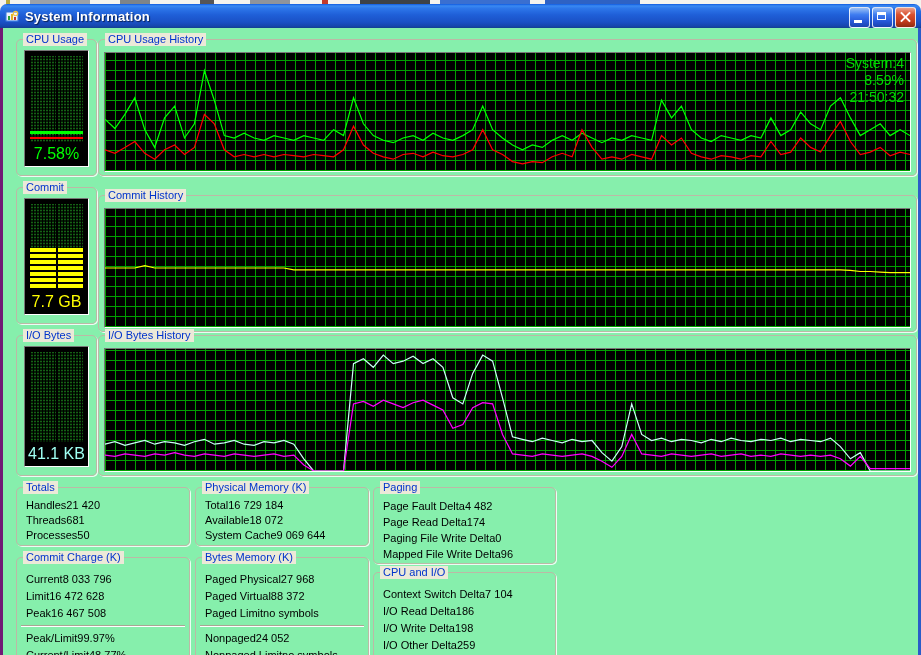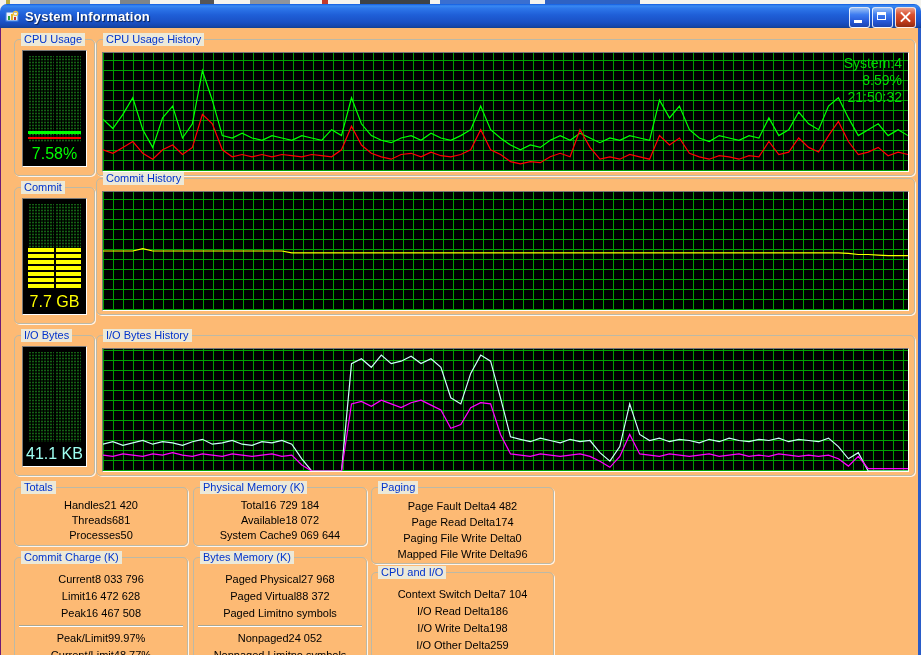--- a/index.html
+++ b/index.html
@@ -23,22 +23,22 @@
   .cap-btn{width:21px;height:21px;border-radius:3px;border:1px solid rgba(255,255,255,.85);
            position:relative;box-sizing:border-box;cursor:default;}
   .btn-blue{background:linear-gradient(180deg,#9cc1f5,#3e7cf0 35%,#2658d8 70%,#1b43ae);}
   .btn-red{background:linear-gradient(180deg,#eca08b,#d9502f 35%,#c33c1b 70%,#902a10);}
   .min-glyph{position:absolute;left:4px;bottom:4px;width:8px;height:3px;background:#fff;}
   .max-glyph{position:absolute;left:4px;top:4px;width:9px;height:8px;border:1px solid #fff;border-top-width:3px;box-sizing:border-box;}
   .close-glyph b{position:absolute;left:3px;top:8px;width:13px;height:2px;background:#fff;}
   .close-glyph b:first-child{transform:rotate(45deg);}
   .close-glyph b:last-child{transform:rotate(-45deg);}
 
-  #client{position:absolute;left:0;top:24px;right:0;bottom:0;background:#fdba74;
-          border-left:1px solid #701a75;border-right:3px solid #2a5cc8;box-sizing:border-box;}
+  #client{position:absolute;left:0;top:24px;right:0;bottom:0;background:#86efac;
+          border-left:3px solid #701a75;border-right:3px solid #2a5cc8;box-sizing:border-box;}
 
   
   .groupbox{position:absolute;border:1px solid #bcb9a6;border-radius:5px;
             box-shadow:1px 1px 0 rgba(255,255,255,.85);}
   .gcaption{position:absolute;top:-7px;left:6px;background:#ece9d8;padding:0 3px;
             color:#0033cc;font-size:11px;line-height:13px;white-space:nowrap;}
 
   
   .gauge{position:absolute;left:7px;right:7px;top:10px;bottom:8px;background:#000;
          border:1px solid;border-color:#777 #fff #fff #777;}
@@ -57,21 +57,21 @@
          background-image:repeating-linear-gradient(180deg,#ffff00 0 4px,#000 4px 6px);}
 
   
   .graph{position:absolute;left:5px;right:5px;top:12px;bottom:3px;background:#000;
          border:1px solid;border-color:#777 #fff #fff #777;}
   .graph svg{position:absolute;left:0;top:0;width:100%;height:100%;display:block;}
   .overlay{position:absolute;right:6px;top:2px;text-align:right;color:#00d800;
            font-size:14px;line-height:17px;}
 
   
-  .prow{display:flex;justify-content:center;padding:0 9px 0 9px;}
+  .prow{display:flex;justify-content:flex-start;padding:0 9px 0 9px;}
   .plabel{white-space:nowrap;}
   .pvalue{white-space:nowrap;text-align:right;}
   .rows-15 .prow{line-height:15px;}
   .rows-16 .prow{line-height:16px;}
   .rows-17 .prow{line-height:17px;}
   .panel-body{padding-top:10px;}
   .panel-body2{padding-top:13px;}
   .pdivider{border-top:1px solid #a9a793;border-bottom:1px solid #fff;margin:3px 4px;}
 </style>
 </head>
@@ -253,21 +253,21 @@
               <polyline points="0.0,96.8 9.9,100.3 19.9,94.4 29.8,88.5 39.8,100.3 49.7,106.2 59.6,96.8 69.6,92.0 79.5,101.5 89.4,94.4 99.4,61.4 109.3,70.8 119.3,96.8 129.2,103.8 139.1,101.5 149.1,103.8 159.0,101.5 169.0,103.8 178.9,101.5 188.8,102.7 198.8,103.8 208.7,101.5 218.6,102.7 228.6,103.8 238.5,96.8 248.5,73.2 258.4,92.0 268.3,100.3 278.3,103.8 288.2,106.2 298.1,101.5 308.1,100.3 318.0,103.8 328.0,99.1 337.9,102.7 347.8,103.8 357.8,101.5 367.7,96.8 377.7,76.7 387.6,96.8 397.5,101.5 407.5,108.6 417.4,110.9 427.3,108.6 437.3,109.7 447.2,103.8 457.2,100.3 467.1,103.8 477.0,76.7 487.0,94.4 496.9,106.2 506.9,103.8 516.8,106.2 526.7,101.5 536.7,103.8 546.6,106.2 556.5,82.6 566.5,92.0 576.4,85.0 586.4,100.3 596.3,103.8 606.2,106.2 616.2,102.7 626.1,103.8 636.0,106.2 646.0,102.7 655.9,103.8 665.9,88.5 675.8,101.5 685.7,99.1 695.7,85.0 705.6,94.4 715.6,99.1 725.5,82.6 735.4,68.4 745.4,88.5 755.3,101.5 765.2,99.1 775.2,94.4 785.1,102.7 795.1,99.1 805.0,101.5" fill="none" stroke="#ff0000" stroke-width="1.2"></polyline>
             </svg>
           <div class="overlay">
             <div>System:4</div>
             <div>8.59%</div>
             <div>21:50:32</div>
           </div>
         </div>
       </div>
 
-      <div class="groupbox" style="left:95px;top:150px;width:817px;height:135px;">
+      <div class="groupbox" style="left:95px;top:167px;width:817px;height:135px;">
         <span class="gcaption">Commit History</span>
         <div class="graph">
           <svg preserveAspectRatio="none" viewBox="0 0 805 118">
               <rect x="0" y="0" width="805" height="118" fill="#000000"></rect>
               <line x1="0.5" y1="0" x2="0.5" y2="118" stroke="#00a000" stroke-width="1" shape-rendering="crispEdges"></line>
               <line x1="10.5" y1="0" x2="10.5" y2="118" stroke="#00a000" stroke-width="1" shape-rendering="crispEdges"></line>
               <line x1="20.5" y1="0" x2="20.5" y2="118" stroke="#00a000" stroke-width="1" shape-rendering="crispEdges"></line>
               <line x1="30.5" y1="0" x2="30.5" y2="118" stroke="#00a000" stroke-width="1" shape-rendering="crispEdges"></line>
               <line x1="40.5" y1="0" x2="40.5" y2="118" stroke="#00a000" stroke-width="1" shape-rendering="crispEdges"></line>
               <line x1="50.5" y1="0" x2="50.5" y2="118" stroke="#00a000" stroke-width="1" shape-rendering="crispEdges"></line>

